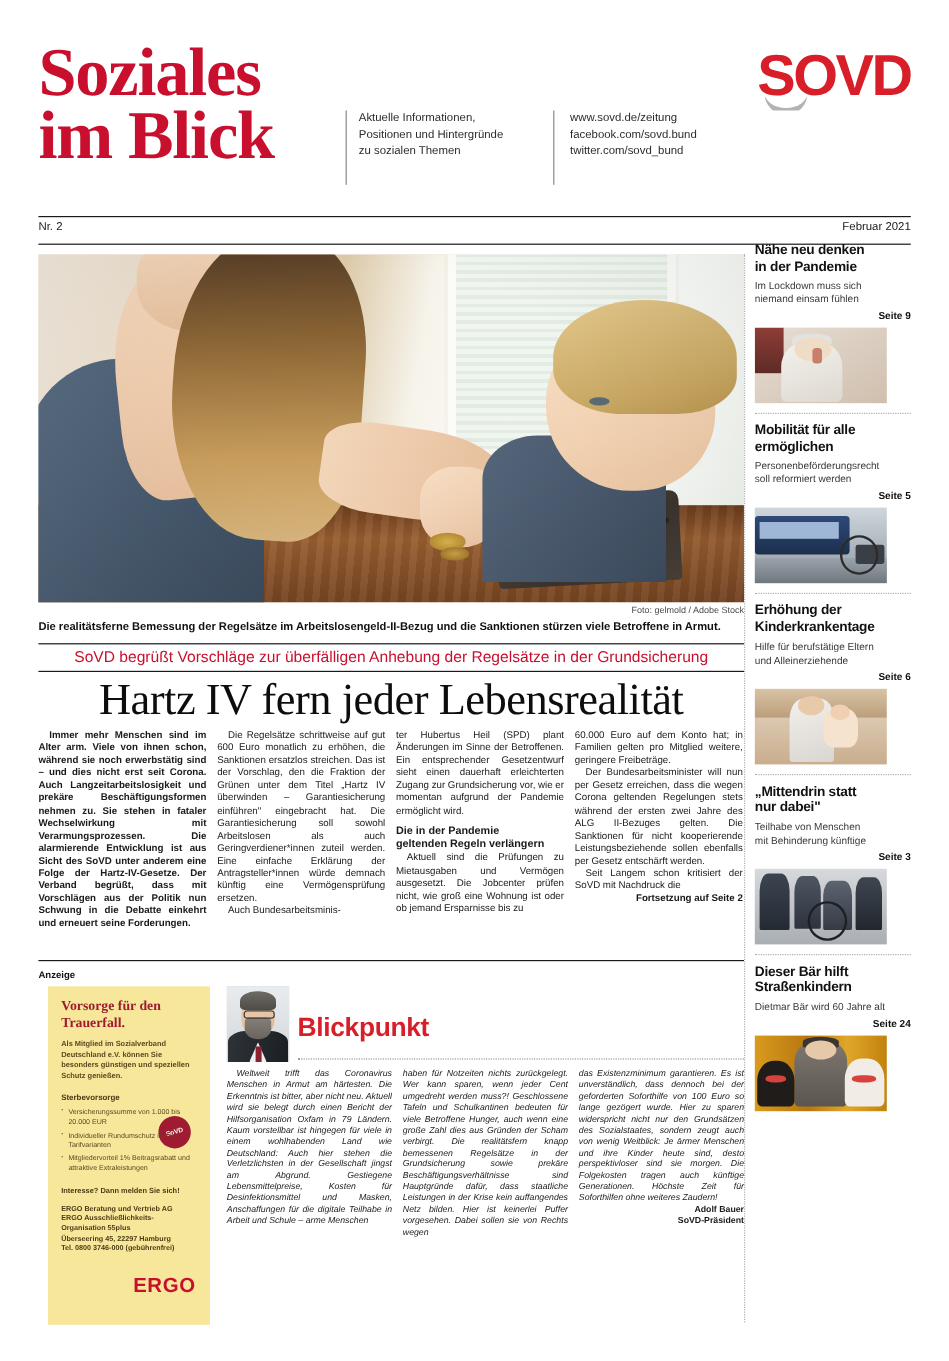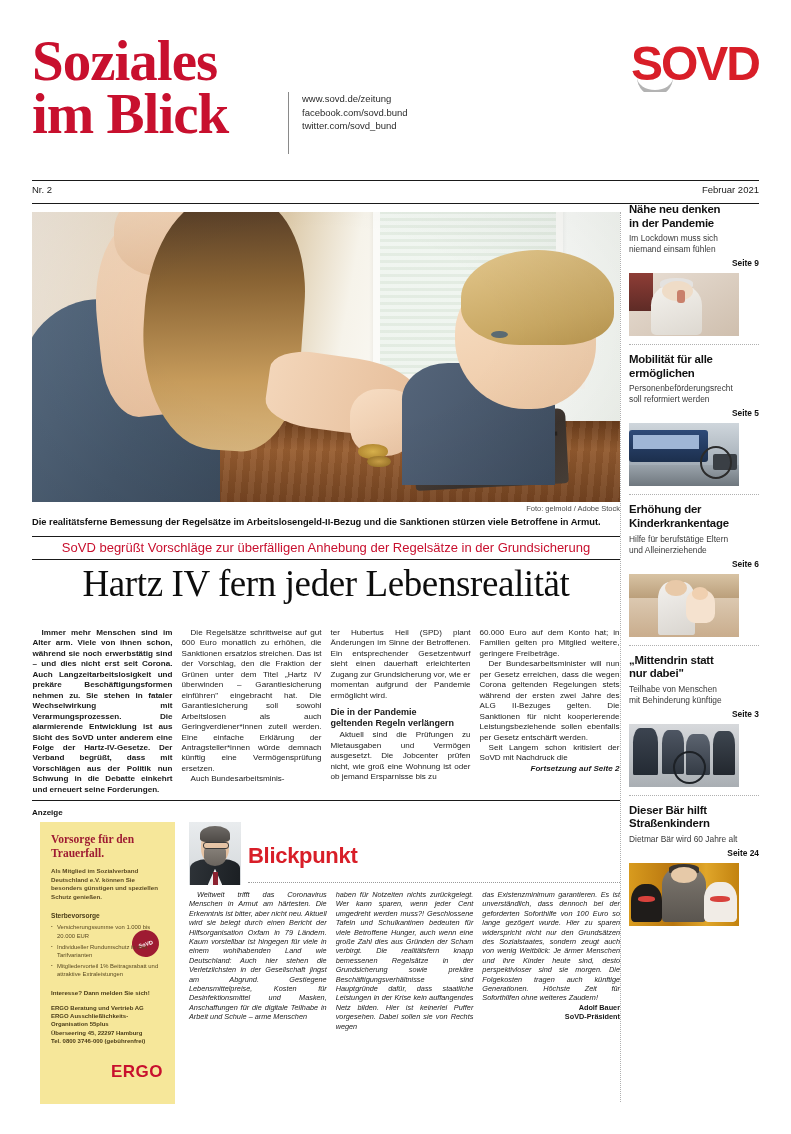--- a/index.html
+++ b/index.html
@@ -157,38 +157,38 @@
   }
   .headline{
     position:absolute;left:32px;top:562px;width:588px;
     font-family:"Liberation Serif", serif;
     font-weight:normal;font-size:37px;line-height:44px;
     text-align:center;color:#0d0d0d;letter-spacing:-.4px;
   }
 
   
   .article{
-    position:absolute;left:32px;top:628px;width:588px;height:190px;
-    display:flex;gap:0;justify-content:center;
+    position:absolute;left:32px;top:608px;width:588px;height:190px;
+    display:flex;gap:0;
   }
   .acol{
     width:140px;margin-right:9px;
     font-size:8.1px;line-height:10.45px;
     text-align:justify;color:#1a1a1a;
     hyphens:auto;
   }
   .acol:last-child{margin-right:0;}
   .acol.lead{font-weight:bold;}
   .acol p{margin:0;text-indent:9px;}
   .acol p.noind{text-indent:0;}
   .subhead{
     font-weight:bold;font-size:9px;line-height:11px;margin:6px 0 1px 0;
   }
   .cont{
-    font-weight:bold;font-style:italic;text-align:right;margin-top:1px;
+    font-weight:bold;text-align:right;margin-top:1px;
   }
   .art-rule{
     position:absolute;left:32px;top:800px;width:588px;border-top:1px solid #1a1a1a;
   }
 
   
   .anzeige-label{
     position:absolute;left:32px;top:808px;font-size:8px;font-weight:bold;color:#111;
   }
   .ad{
@@ -360,20 +360,25 @@
       <span class="l2">im Blick</span>
     </div>
 
     <div class="sovd-logo">
       <div class="sovd-wordmark">SOVD</div>
       <div class="sovd-swoosh"></div>
     </div>
   </div>
 
   <div class="head-cols">
+    <div class="head-col c2">
+      <div>Aktuelle Informationen,</div>
+      <div>Positionen und Hintergründe</div>
+      <div>zu sozialen Themen</div>
+    </div>
     <div class="head-col c3">
       <div>www.sovd.de/zeitung</div>
       <div>facebook.com/sovd.bund</div>
       <div>twitter.com/sovd_bund</div>
     </div>
   </div>
 
   <div class="rule-top"></div>
   <div class="issue-line">
     <span>Nr. 2</span>

